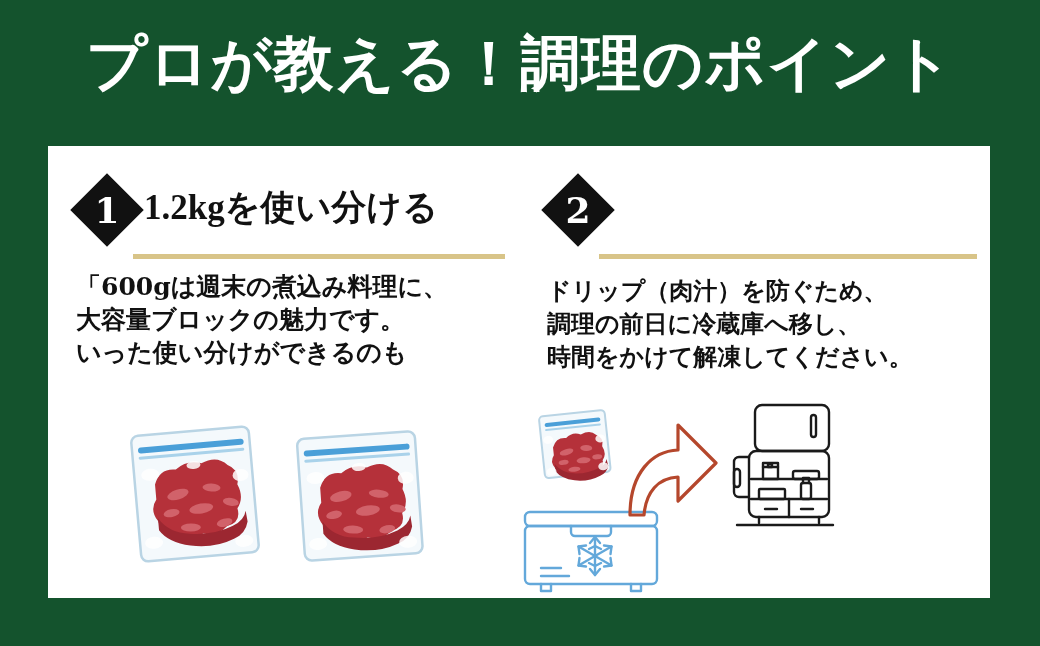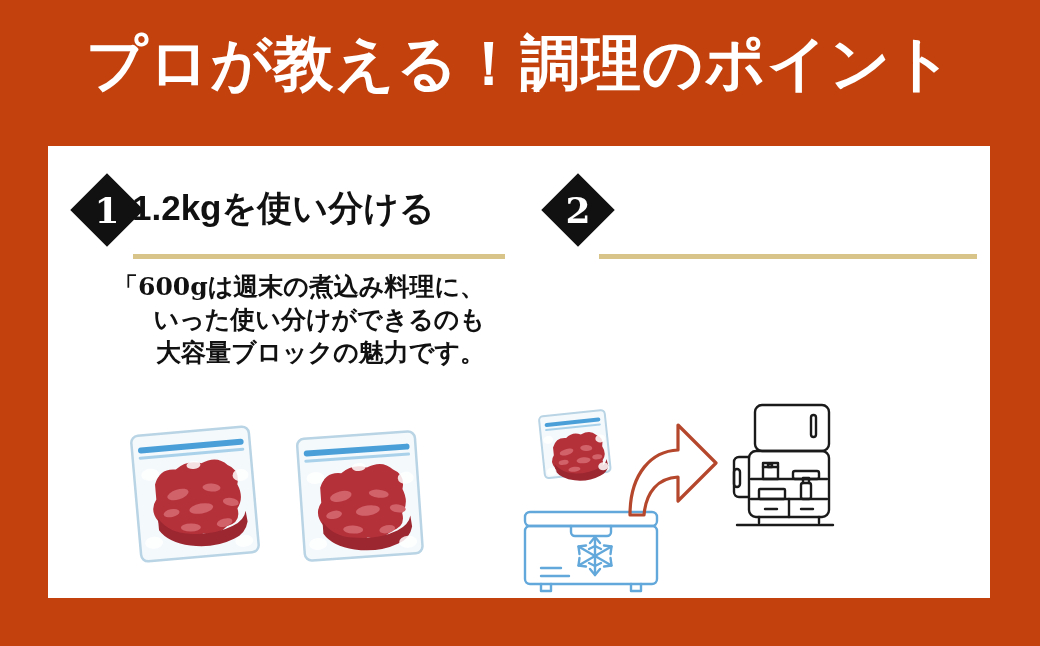--- a/index.html
+++ b/index.html
@@ -13,21 +13,21 @@
     overflow: hidden;
     font-family: "Liberation Serif", "DejaVu Serif", serif;
     position: relative;
   }
 
   #stage {
     position: absolute;
     left: 0; top: 0;
     width: 1040px;
     height: 646px;
-    background: #c2410c;
+    background: #14532d;
   }
 
   
   .title {
     position: absolute;
     left: 0;
     top: 26px;
     width: 1040px;
     text-align: center;
     color: #ffffff;
@@ -89,48 +89,48 @@
     font-size: 36px;
     font-weight: 700;
     font-family: "DejaVu Serif", "Liberation Serif", serif;
   }
   .panel-left  .diamond-num { left: 33px; }
   .panel-right .diamond-num { left: 33px; }
 
   .head-text {
     position: absolute;
     top: 4px;
-    left: 84px;
+    left: 96px;
     width: 360px;
     color: #111111;
     font-size: 35px;
     line-height: 60px;
     font-weight: 700;
     white-space: nowrap;
-    font-family: Liberation Sans, sans-serif;
+    font-family: Liberation Serif, serif;
   }
   .panel-right .head-text { font-size: 34px; }
 
   .head-rule {
     position: absolute;
     top: 80px;
     left: 85px;
     width: 372px;
     height: 5px;
     background: #d8c488;
   }
   .panel-right .head-rule { left: 80px; width: 378px; }
 
   
   .body-text {
     position: absolute;
-    left: 10px;
+    left: 28px;
     top: 124px;
     width: 427px;
-    text-align: right;
+    text-align: left;
     color: #111111;
     font-size: 25px;
     line-height: 33px;
     font-weight: 700;
     font-family: "DejaVu Serif", "Liberation Serif", serif;
   }
   .panel-right .body-text {
     top: 128px;
     font-size: 24px;
     line-height: 33px;
@@ -169,22 +169,22 @@
 
       <div class="head-row">
         <div class="diamond"></div>
         <div class="diamond-num">1</div>
         <div class="head-text">1.2kgを使い分ける</div>
         <div class="head-rule"></div>
       </div>
 
       <div class="body-text">
         <div>「600gは週末の煮込み料理に、</div>
+        <div>大容量ブロックの魅力です。</div>
         <div>いった使い分けができるのも</div>
-        <div>大容量ブロックの魅力です。</div>
       </div>
 
       <div class="illus">
 
         <div class="bag-big-1">
           <svg width="138" height="150" viewBox="0 0 138 150">
             <g transform="rotate(-5 69 75)">
               <rect x="10" y="12" width="118" height="126" rx="7" ry="7" fill="#f4f9fc" stroke="#b9d4e4" stroke-width="2.5"></rect>
               <rect x="16" y="24" width="106" height="6" rx="3" fill="#4a9fd8"></rect>
               <rect x="16" y="33" width="106" height="3" rx="1.5" fill="#a9d2ea"></rect>
@@ -249,20 +249,25 @@
     </div>
 
     <div class="panel panel-right">
 
       <div class="head-row">
         <div class="diamond"></div>
         <div class="diamond-num">2</div>
         <div class="head-rule"></div>
       </div>
 
+      <div class="body-text">
+        <div>ドリップ（肉汁）を防ぐため、</div>
+        <div>調理の前日に冷蔵庫へ移し、</div>
+        <div>時間をかけて解凍してください。</div>
+      </div>
 
       <div class="illus">
 
         <div class="bag-small">
           <svg width="80" height="78" viewBox="0 0 80 78">
             <g transform="rotate(-6 40 39)">
               <rect x="6" y="6" width="66" height="62" rx="4" ry="4" fill="#f4f9fc" stroke="#b9d4e4" stroke-width="2"></rect>
               <rect x="11" y="13" width="56" height="4" rx="2" fill="#4a9fd8"></rect>
               <rect x="11" y="19" width="56" height="2" rx="1" fill="#a9d2ea"></rect>
               <path d="M17 38 q4 -10 14 -8 q7 -6 15 -2 q10 -4 15 2 q8 4 5 12

